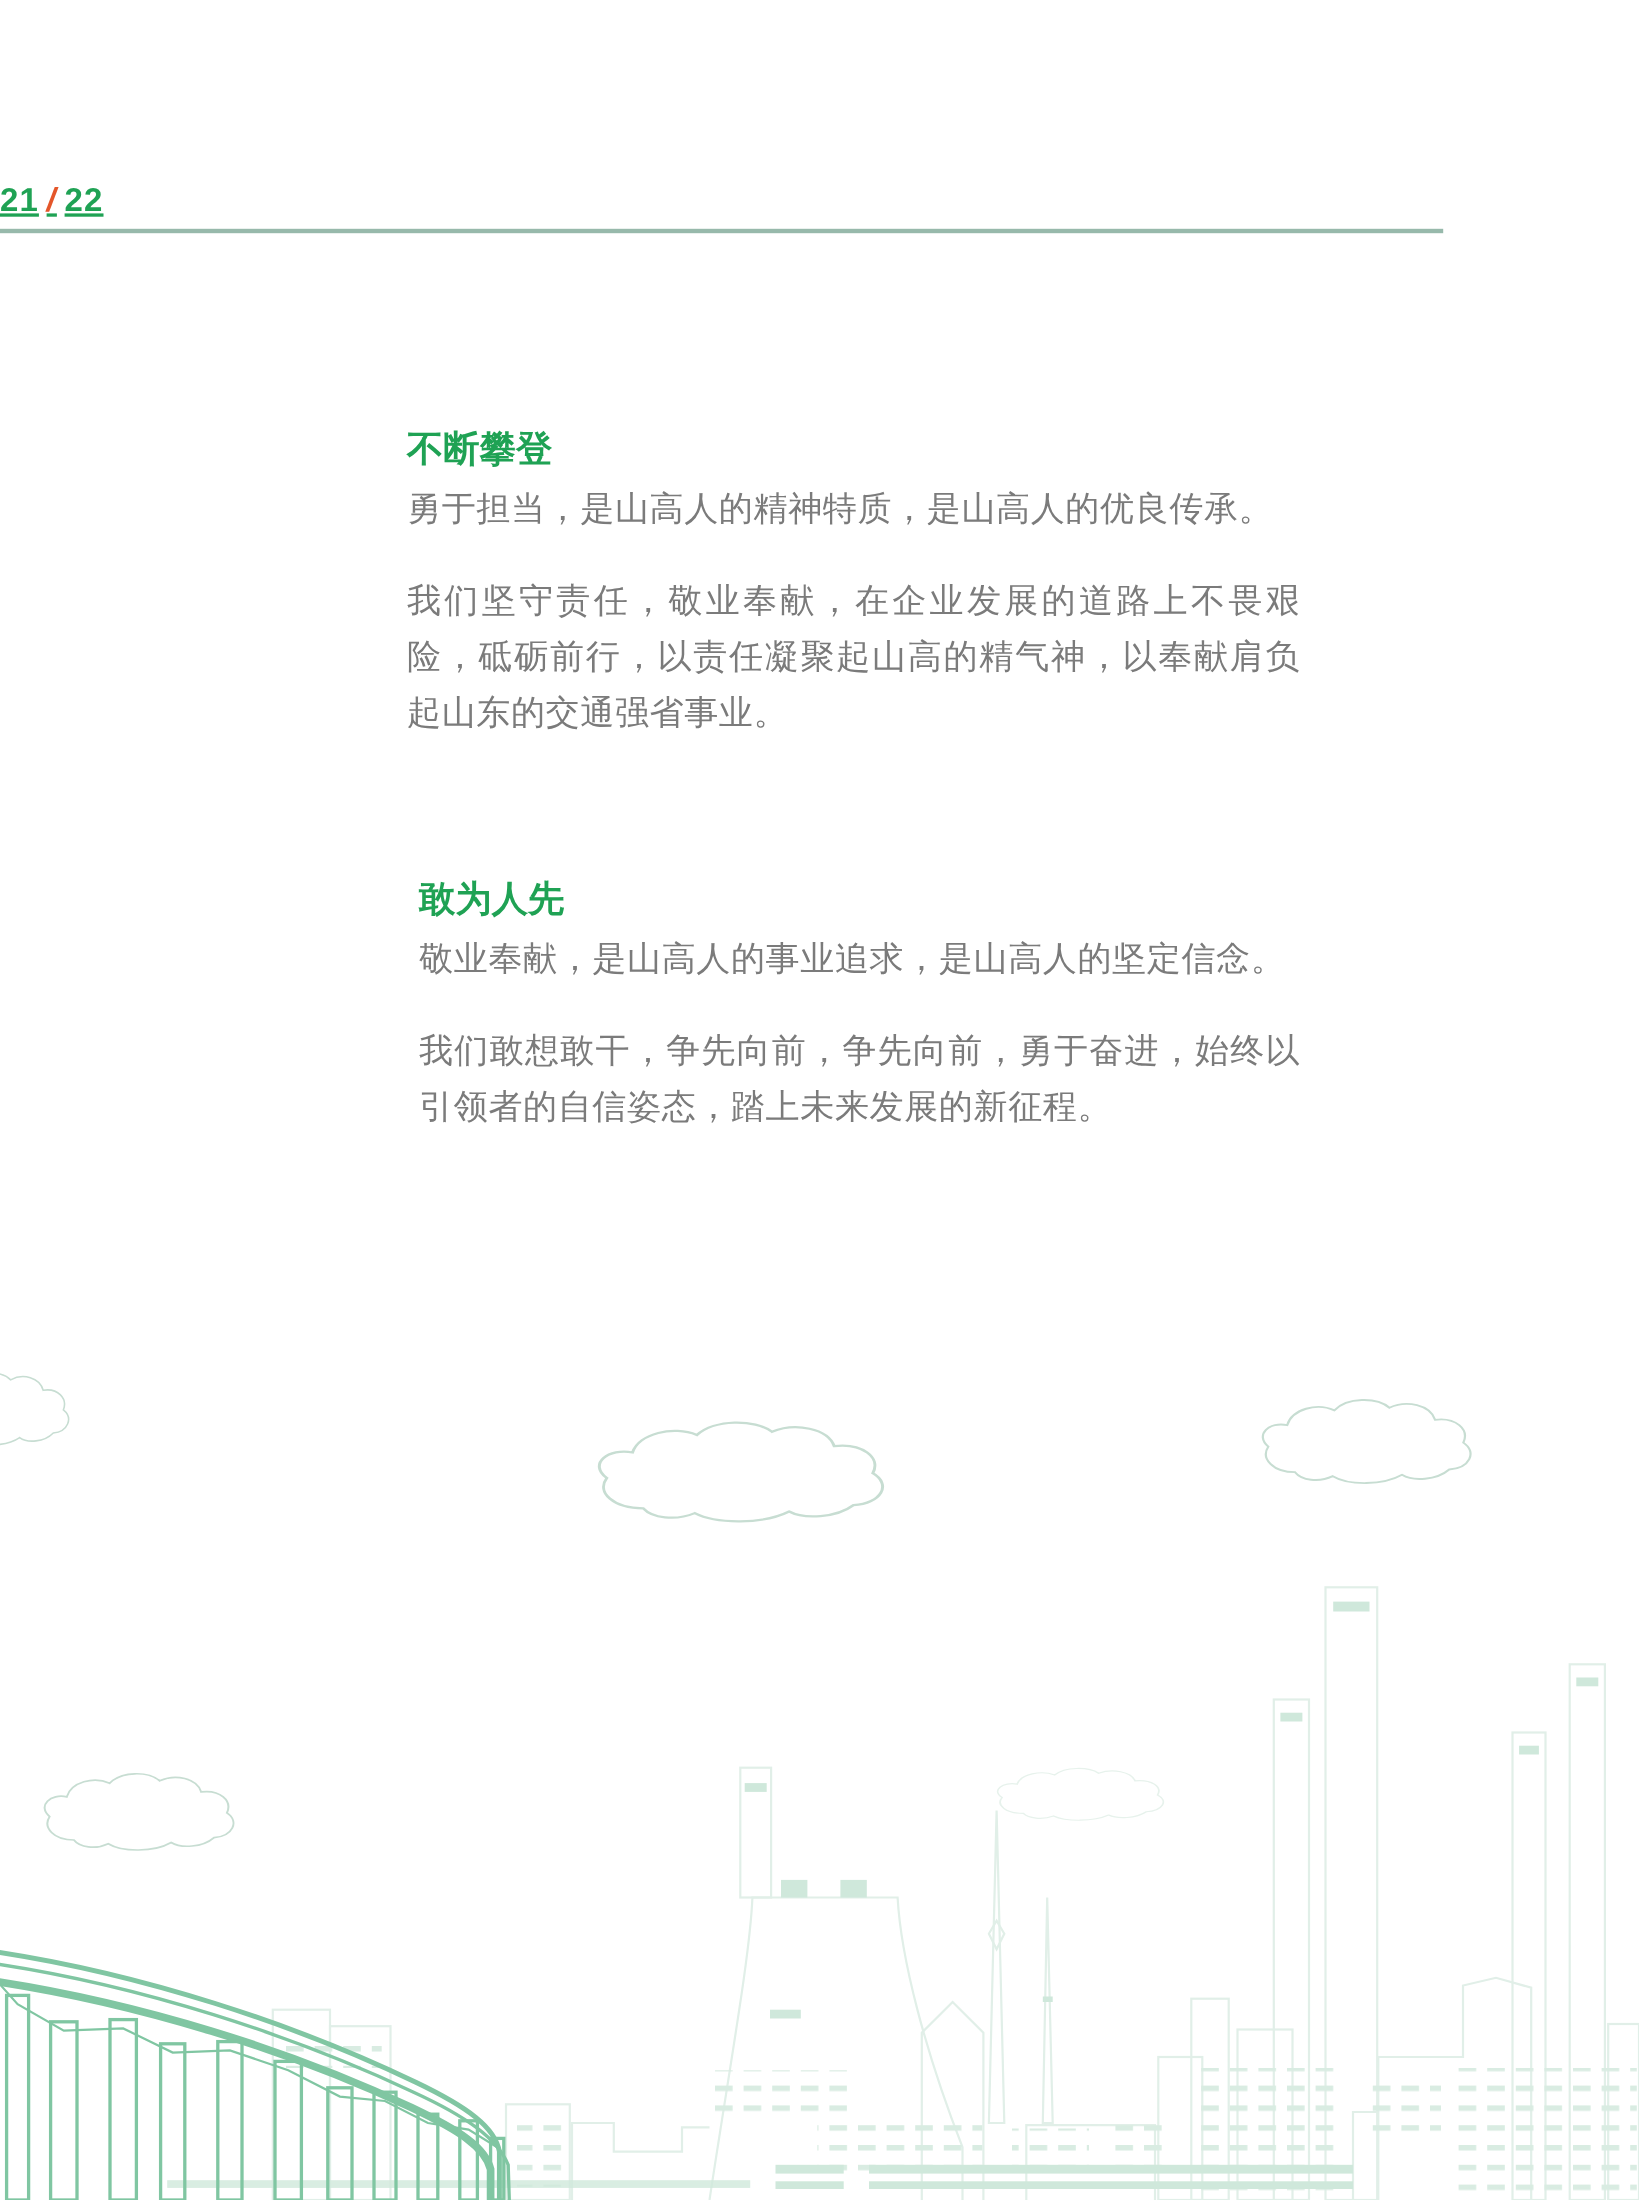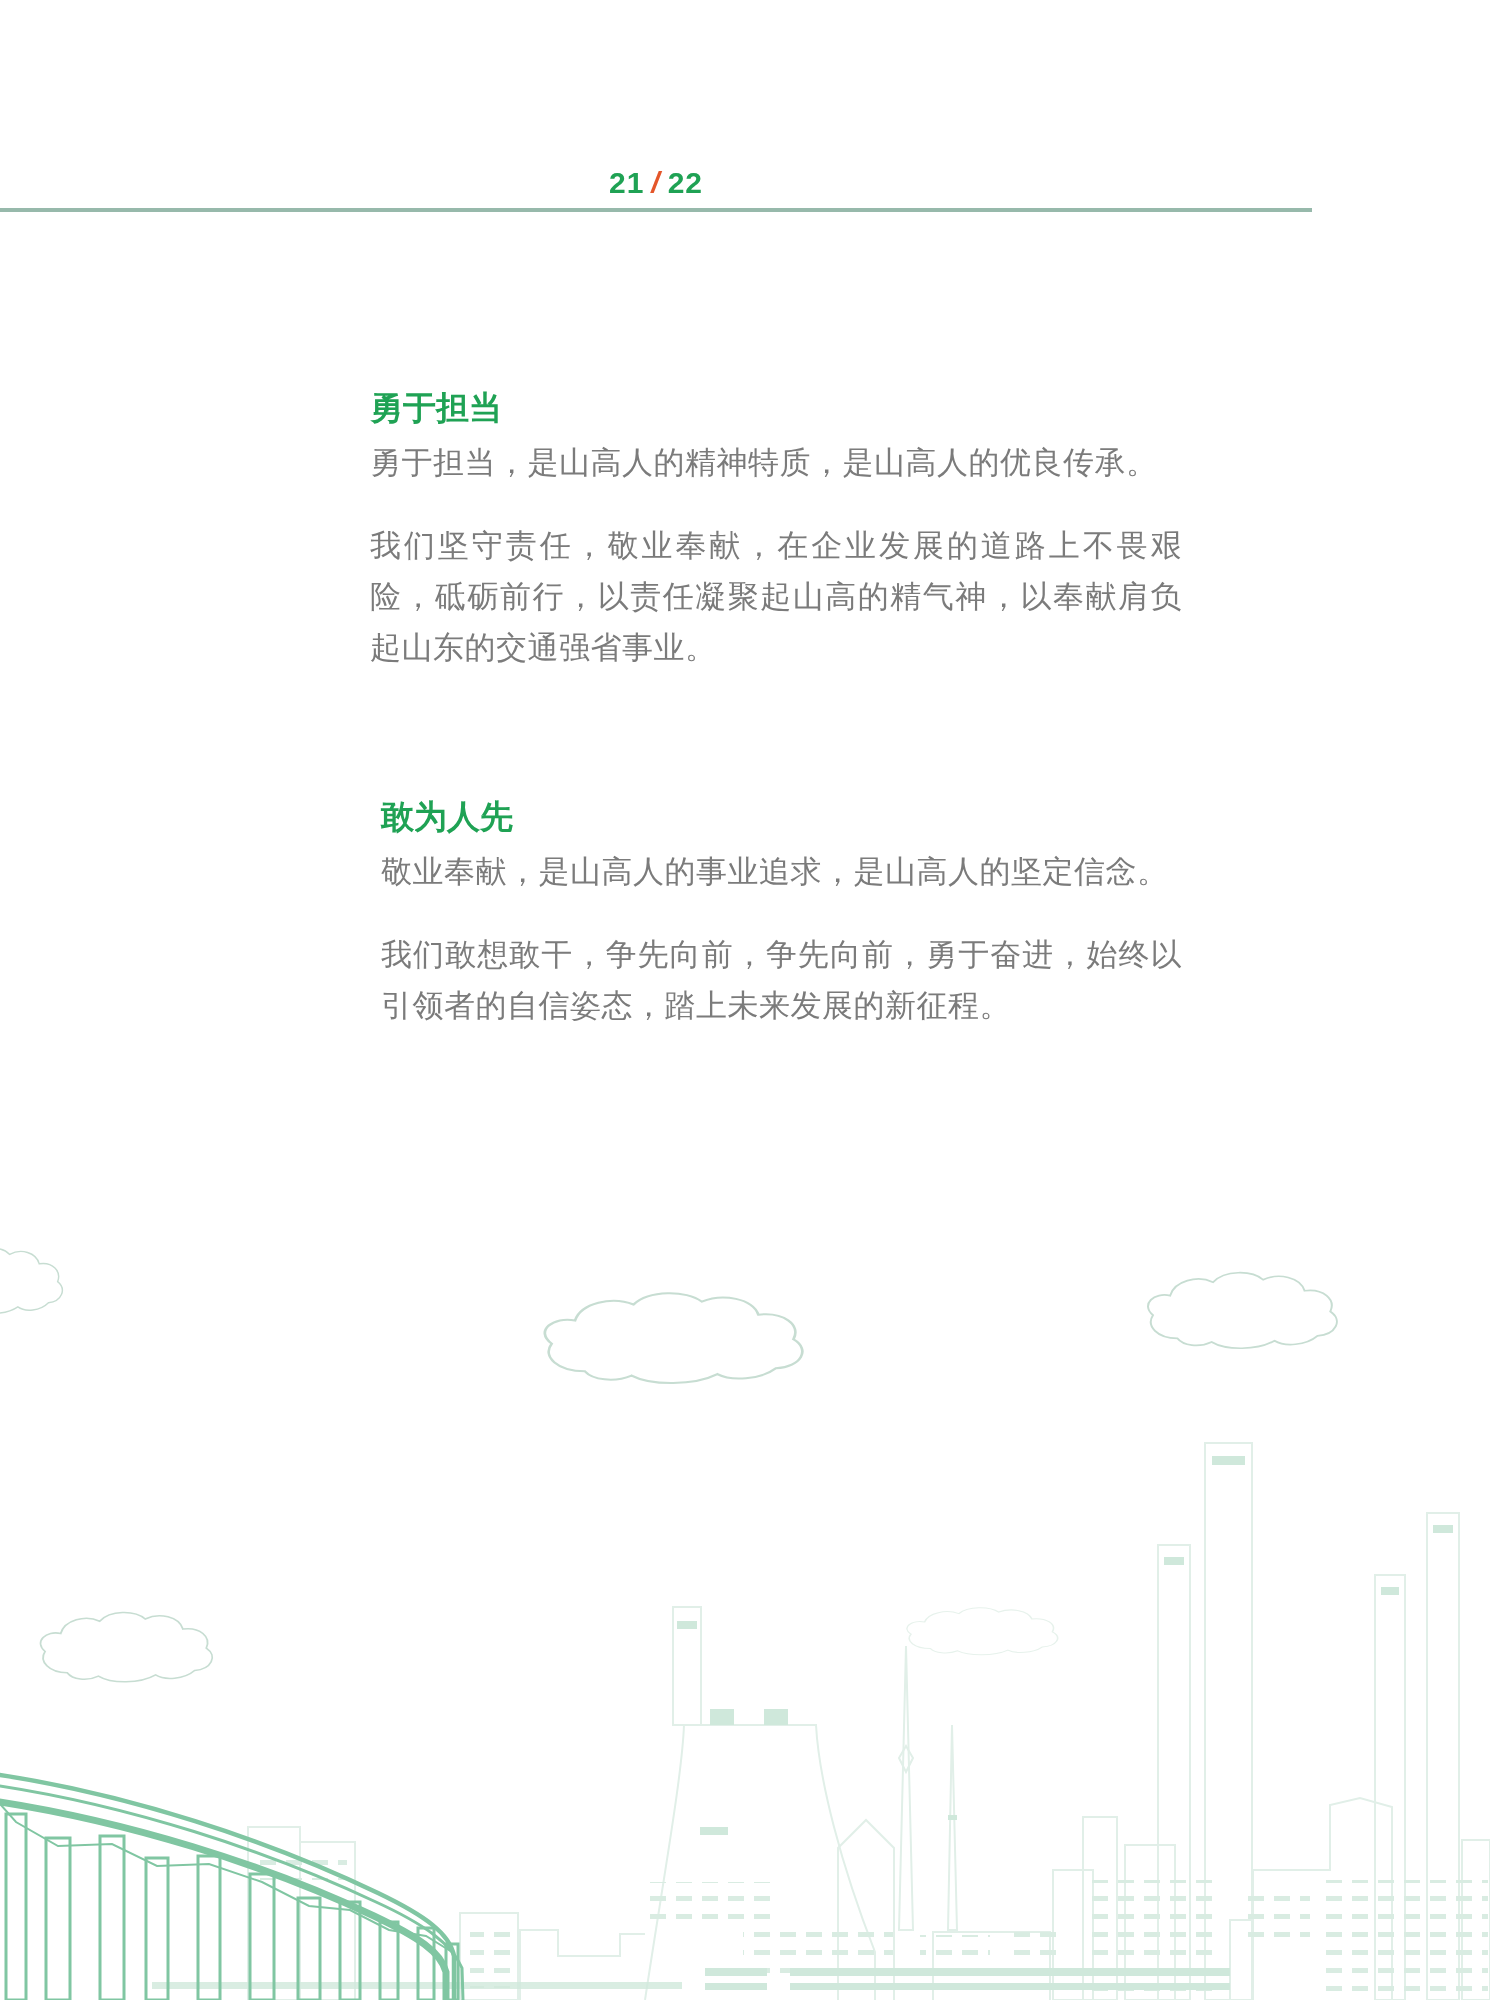--- a/index.html
+++ b/index.html
@@ -3,22 +3,22 @@
 <meta charset="utf-8">
 <style>
   :root{
     --accent-green:#1fa254; --accent-orange:#e4562a; --rule-green:#97b9ab;
     --body-text:#7b7b7b; --bridge-green:#80c6a2; --cloud-outline:#c7ddd2;
     --skyline-outline:#e1efe8; --window-dash:#d9ece2; --skyline-fill:#cfe8db;
   }
   html,body{margin:0;padding:0;background:#fff;}
   .page{position:relative;width:1490px;height:2000px;background:#ffffff;overflow:hidden;
         font-family:"Liberation Sans",sans-serif;}
-  .pagenum{position:absolute;top:166px;left:0;width:1312px;text-align:center;
-           font-size:30px;font-weight:bold;color:var(--accent-green);letter-spacing:1px;}
+  .pagenum{position:absolute;top:166px;left:0;width:1312px;text-align:left;
+           font-size:30px;font-weight:bold;color:var(--accent-green);letter-spacing:1px;text-decoration:underline;}
   .pagenum .sep{color:var(--accent-orange);padding:0 7px;font-style:italic;}
   .rule{position:absolute;top:208px;left:0;width:1312px;height:4px;background:var(--rule-green);}
   .content{position:absolute;left:370px;top:388px;width:812px;}
   .block h2{margin:0;font-size:33px;line-height:40px;font-weight:bold;color:var(--accent-green);}
   .block p{margin:9px 0 0;font-size:31px;line-height:51px;color:var(--body-text);
            text-align:justify;letter-spacing:0.5px;}
   .block p + p{margin-top:32px;}
   .block + .block{margin-top:124px;margin-left:11px;}
   .illustration{position:absolute;left:0;top:1230px;width:1490px;height:770px;}
   .cl{fill:#ffffff;stroke:var(--cloud-outline);stroke-width:1.4;vector-effect:non-scaling-stroke;}
@@ -34,21 +34,21 @@
 
 <div class="page">
 
   <div class="pagenum">
     <span>21</span><span class="sep">/</span><span>22</span>
   </div>
   <div class="rule"></div>
 
   <main class="content">
     <section class="block">
-      <h2>勇于担当</h2>
+      <h2>不断攀登</h2>
       <p>勇于担当，是山高人的精神特质，是山高人的优良传承。</p>
       <p>我们坚守责任，敬业奉献，在企业发展的道路上不畏艰险，砥砺前行，以责任凝聚起山高的精气神，以奉献肩负起山东的交通强省事业。</p>
     </section>
     <section class="block">
       <h2>敢为人先</h2>
       <p>敬业奉献，是山高人的事业追求，是山高人的坚定信念。</p>
       <p>我们敢想敢干，争先向前，争先向前，勇于奋进，始终以引领者的自信姿态，踏上未来发展的新征程。</p>
     </section>
   </main>
 

